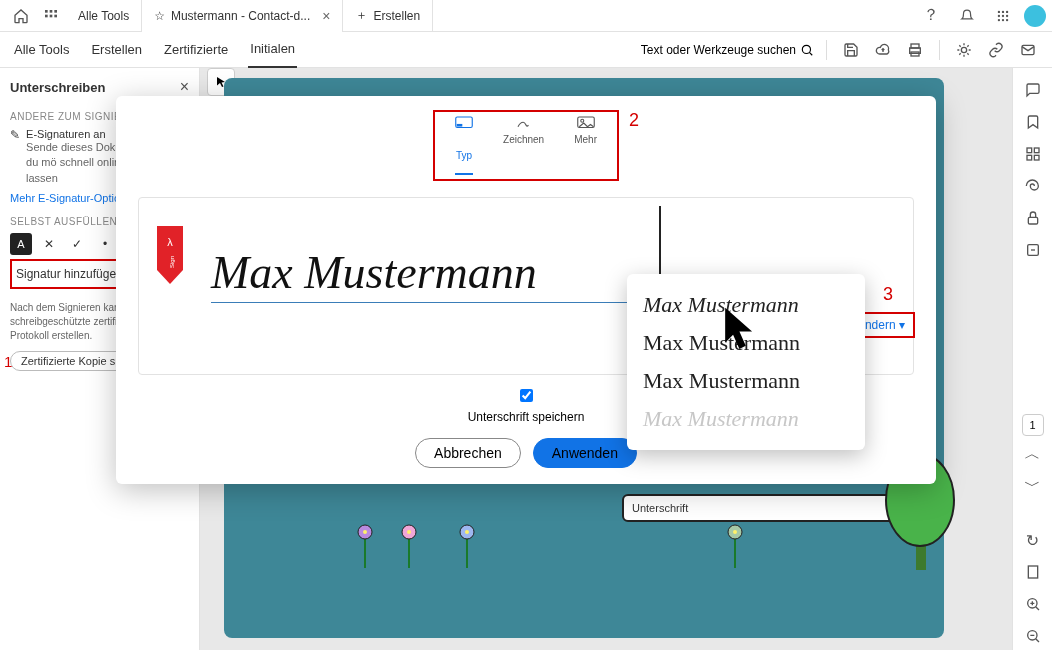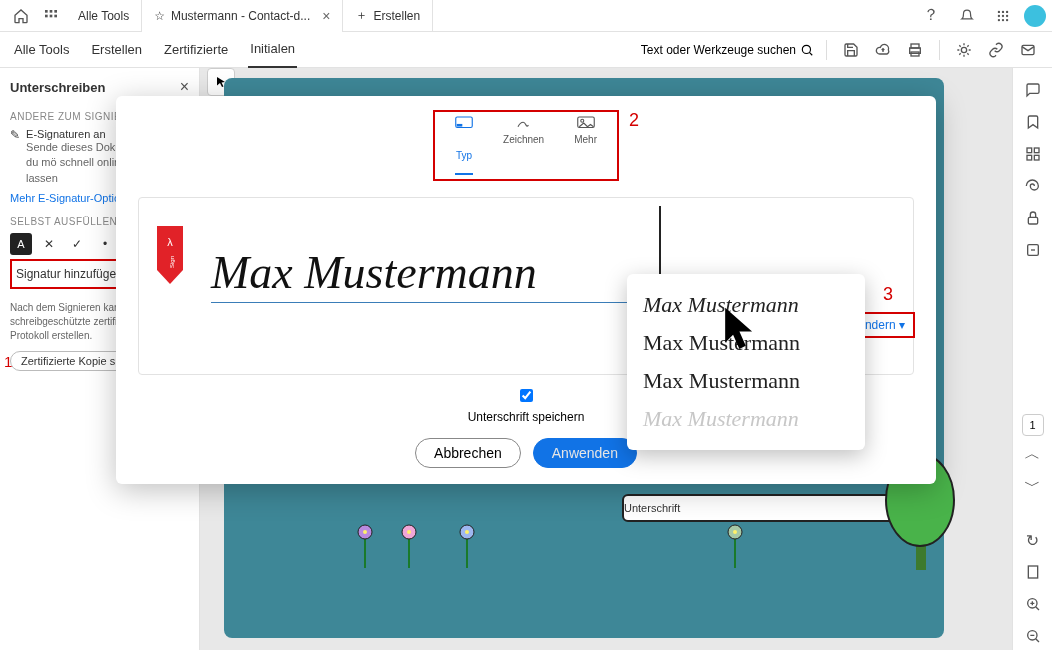--- a/index.html
+++ b/index.html
@@ -30,41 +30,41 @@
   .iboxdark { width:22px; height:22px; background:#222; color:#fff; border-radius:3px; display:flex; align-items:center; justify-content:center; font-size:11px; }
   .ibox { width:22px; height:22px; display:flex; align-items:center; justify-content:center; color:#333; }
   .actionrow { font-size:12px; color:#333; padding:6px 4px; margin-top:4px; cursor:pointer; }
   .redbox1 { border:2px solid #d40000; }
   .ann1 { color:#d40000; font-size:15px; font-weight:500; position:absolute; }
   .note { font-size:10px; color:#666; line-height:1.4; margin-top:12px; }
   .pill { border:1px solid #bbb; border-radius:12px; padding:3px 10px; font-size:11px; display:inline-block; margin-top:8px; cursor:pointer; }
   .canvas { flex:1; background:#e8e8e8; position:relative; padding:10px 24px; overflow:hidden; }
   .docbg { background:#3e8797; border-radius:8px; width:720px; height:560px; position:relative; margin-top:0; }
   .cursorbtn { position:absolute; left:7px; top:0; width:28px; height:28px; background:#fff; border:1px solid #ccc; border-radius:4px; display:flex; align-items:center; justify-content:center; }
-  .field-under { position:absolute; bottom:116px; right:22px; width:300px; background:#fff; border:2px solid #222; border-radius:6px; padding:6px 0; }
+  .field-under { position:absolute; bottom:116px; right:22px; width:300px; background:#fff; border:2px solid #222; border-radius:6px; padding:6px 8px; }
   .field-under .lbl { font-size:11px; color:#333; }
   .rightrail { width:40px; background:#fff; border-left:1px solid #e2e2e2; display:flex; flex-direction:column; align-items:center; padding-top:8px; gap:4px; }
   .rr { width:28px; height:28px; display:flex; align-items:center; justify-content:center; color:#555; cursor:pointer; border-radius:4px; }
   .page-badge { width:22px; height:22px; border:1px solid #ccc; border-radius:4px; font-size:11px; display:flex; align-items:center; justify-content:center; }
   
   .modal { position:absolute; left:116px; top:96px; width:820px; background:#fff; border-radius:6px; box-shadow:0 6px 30px rgba(0,0,0,.25); }
   .modal-tabs { display:flex; justify-content:center; gap:26px; padding:14px 0 10px; }
   .mtab { display:flex; flex-direction:column; align-items:center; font-size:10px; color:#555; cursor:pointer; gap:4px; }
   .mtab.active { color:#1173e6; border-bottom:2px solid #1173e6; padding-bottom:12px;gap:20px; }
   .mtab svg { width:18px; height:14px; }
   .redbox2 { border:2px solid #d40000; padding:4px 20px; }
   .sigpanel { margin:6px 22px 0; border:1px solid #e2e2e2; border-radius:4px; height:178px; position:relative; }
   .ribbon { position:absolute; left:18px; top:28px; width:26px; height:60px; }
   .sigtext { position:absolute; left:72px; top:45px; right:110px; height:60px; border-bottom:1px solid #3a7db8; font-family: "Brush Script MT", cursive; font-size:46px; color:#111; font-style:italic; display:flex; align-items:center; white-space:nowrap; }
   .caret { position:absolute; left:520px; top:8px; width:2px; height:86px; background:#222; }
   .stylebtn { position:absolute; right:-2px; top:114px; border:2px solid #d40000; color:#1173e6; font-size:12px; padding:4px 8px; background:#fff; cursor:pointer; }
   .savebar { display:flex; align-items:center; gap:8px; padding:14px 24px 6px; font-size:12px;flex-direction:column; }
   .modal-actions { display:flex; justify-content:center; gap:12px; padding:8px 0 16px; }
   .btn { border-radius:16px; padding:6px 18px; font-size:14px; cursor:pointer; border:1px solid #888; background:#fff; }
-  .btn.primary { background:#1173e6; color:#e5e5e5; border:1px solid #1173e6; }
+  .btn.primary { background:#1173e6; color:#000000; border:1px solid #1173e6; }
   
   .stylepop { position:absolute; left:627px; top:274px; width:238px; background:#fff; border-radius:6px; box-shadow:0 6px 22px rgba(0,0,0,.25); padding:12px 16px; z-index:50; }
   .stylepop div { font-size:22px; color:#222; padding:6px 0; cursor:pointer; white-space:nowrap; }
   .s1 { font-family: "Brush Script MT", cursive; font-style:italic; }
   .s2 { font-family: "Segoe Script", cursive; }
   .s3 { font-family: "Lucida Handwriting", cursive; }
   .s4 { font-family: "Brush Script MT", cursive; font-style:italic; color:#c7c7c7 !important; }
   .bigcursor { position:absolute; left:722px; top:306px; z-index:60; }
   
   .flower { position:absolute; }

